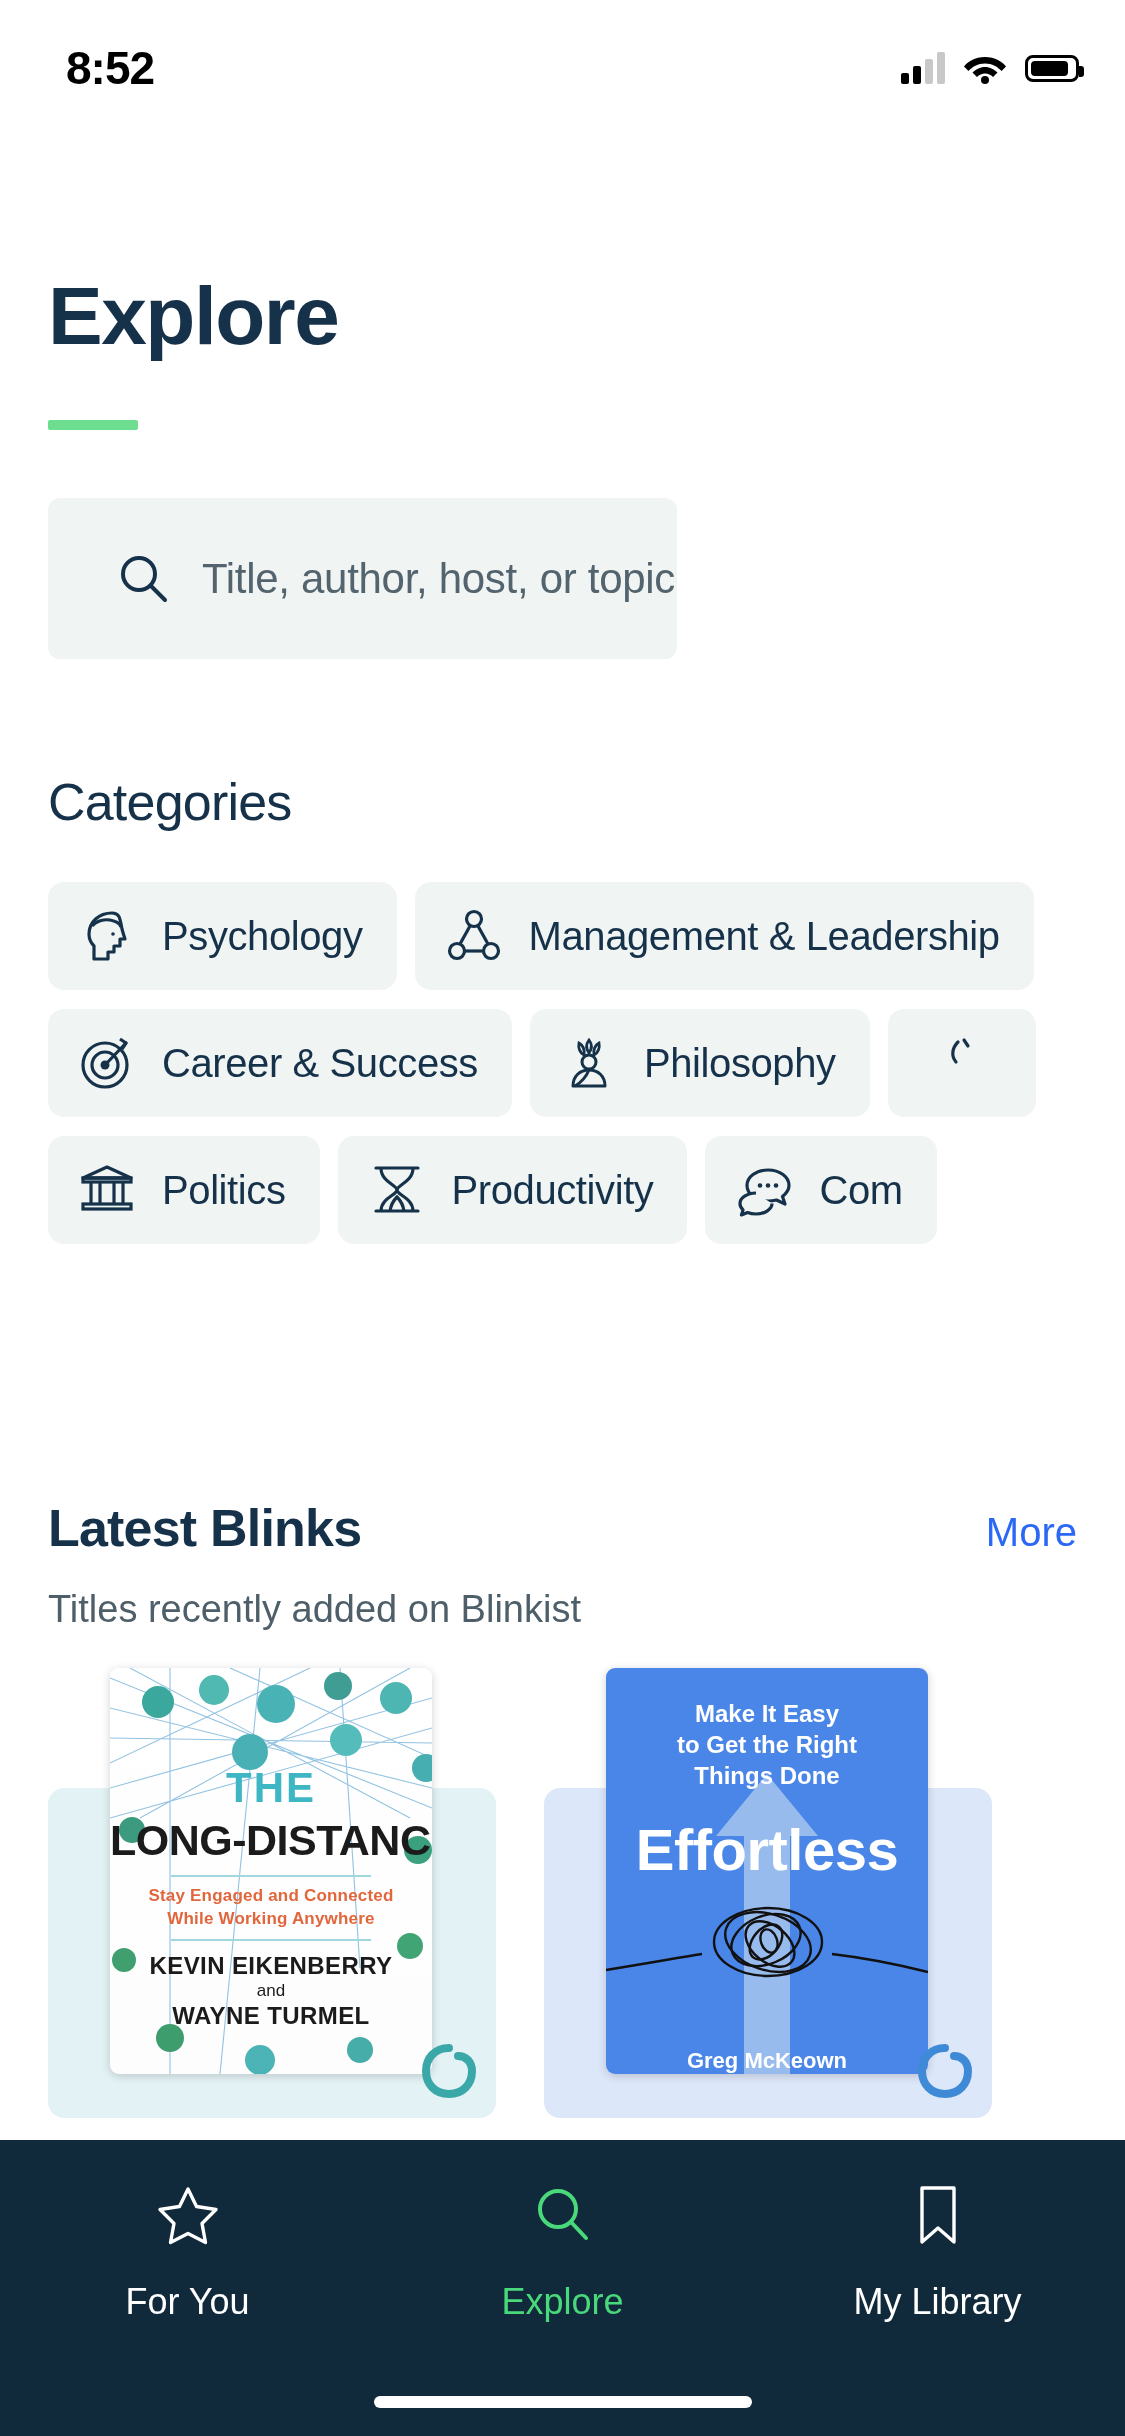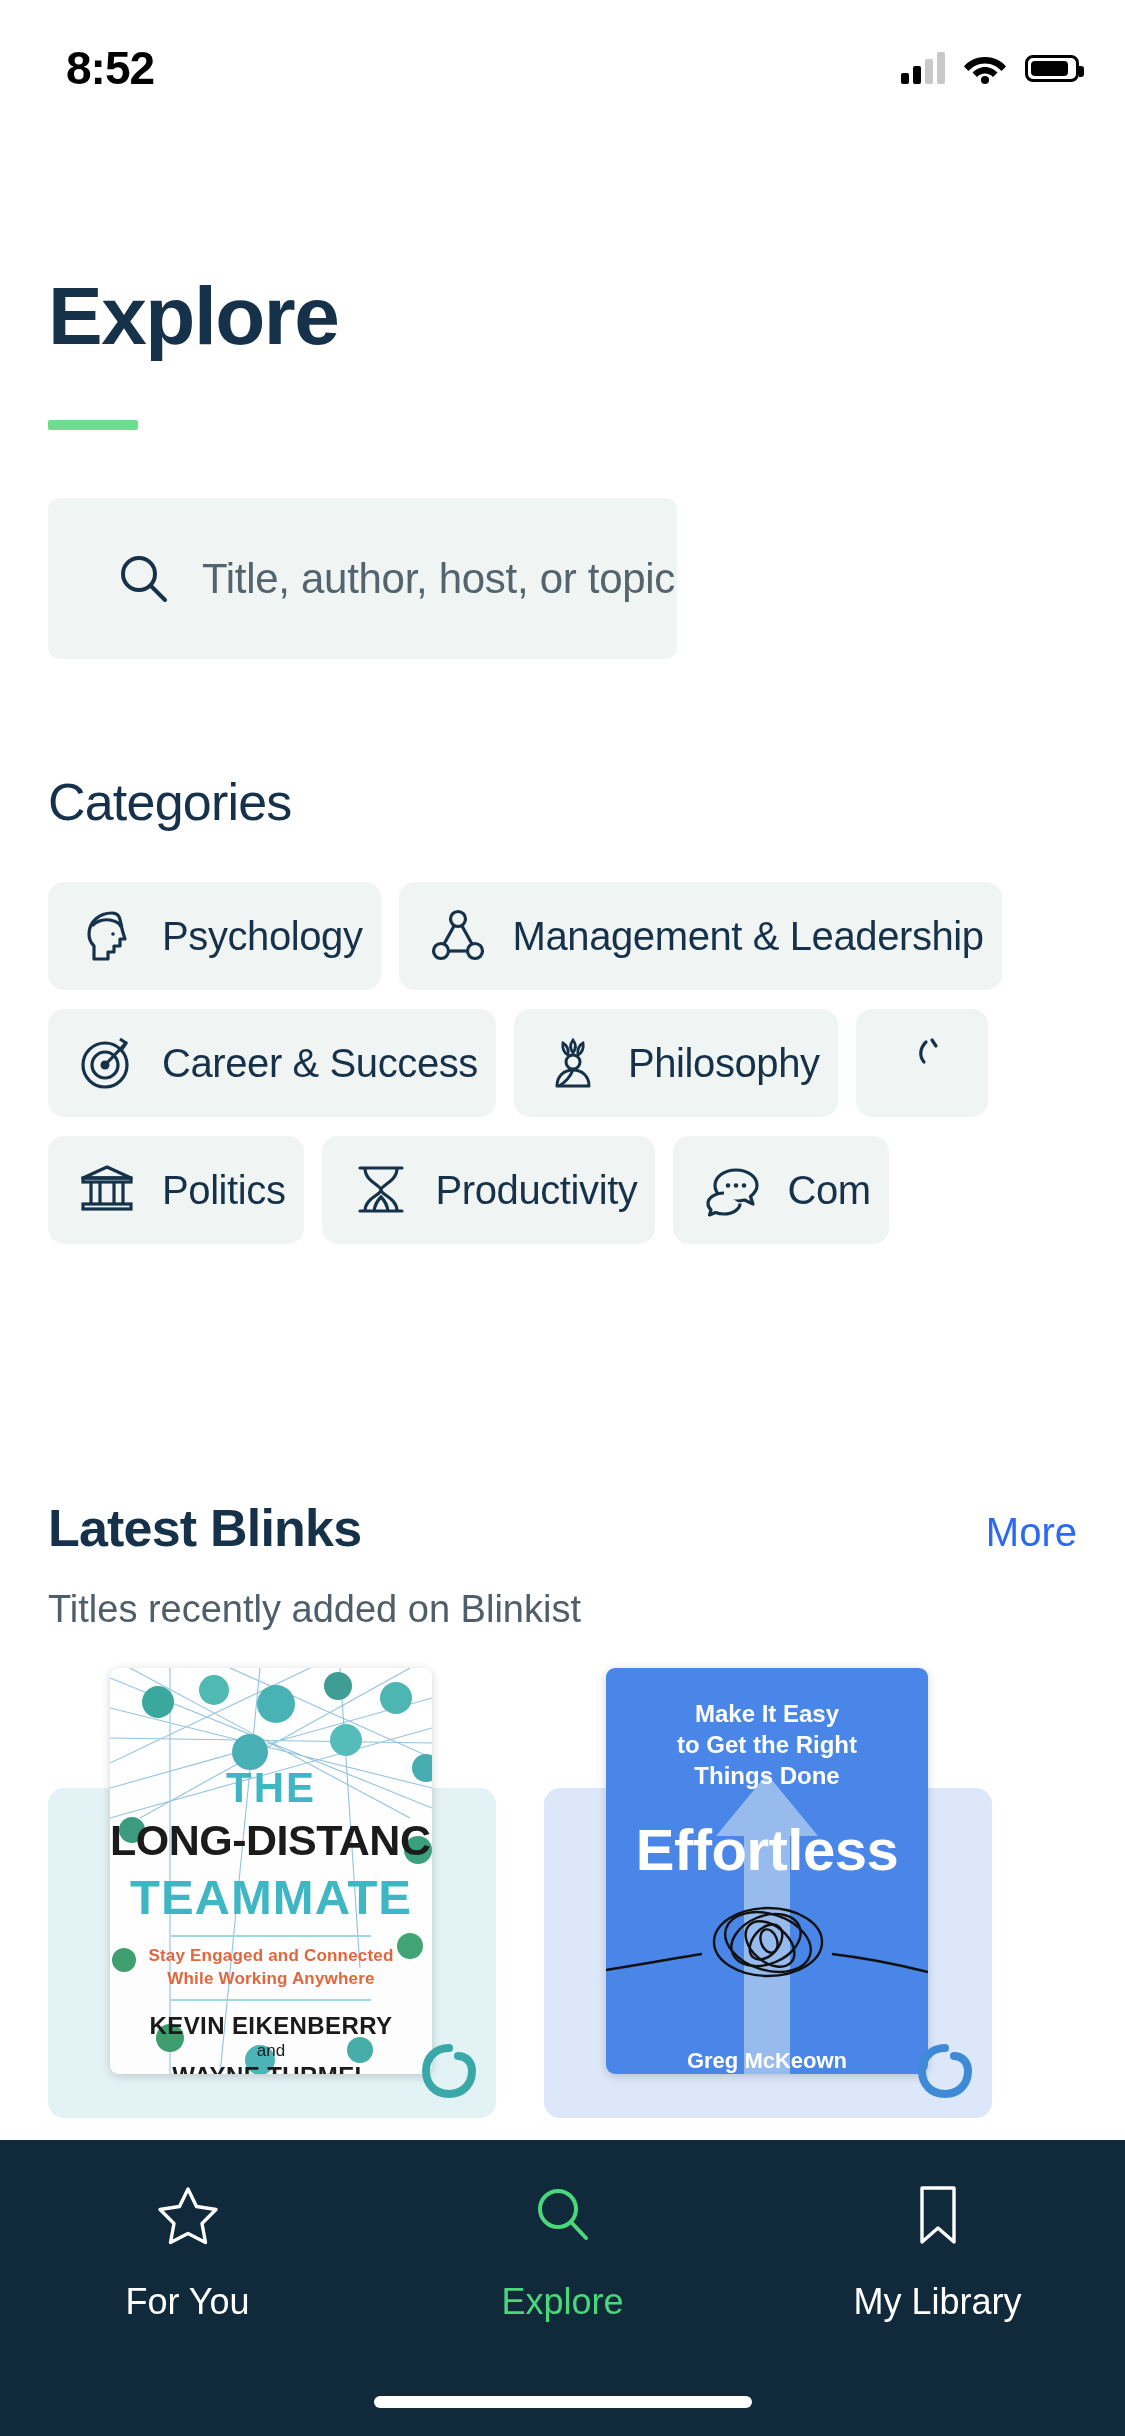--- a/index.html
+++ b/index.html
@@ -70,21 +70,21 @@
   .chips{
     position:absolute; left:0; top:882px; width:1125px;
   }
   .chip-row{
     display:flex; gap:18px; padding-left:48px; margin-bottom:19px;
     white-space:nowrap;
   }
   .chip{
     background:#f0f4f3; border-radius:16px; height:108px;
     display:flex; align-items:center; gap:26px;
-    padding:0 18px 0 30px; flex:0 0 auto;
+    padding:0 34px 0 30px; flex:0 0 auto;
   }
   .chip-icon{ width:58px;height:58px;flex:0 0 auto; }
   .chip-label{
     font-size:40px; color:#16324a; font-weight:400; letter-spacing:-0.4px;
   }
 
   
   .latest-head{
     position:absolute; left:48px; top:1498px; width:1029px;
     display:flex; align-items:baseline; justify-content:space-between;
@@ -332,21 +332,20 @@
             <circle cx="14" cy="292" r="12" fill="#3f9f6f"></circle>
             <circle cx="300" cy="278" r="13" fill="#40a474"></circle>
             <circle cx="60" cy="370" r="14" fill="#3e9d6d"></circle>
             <circle cx="150" cy="392" r="15" fill="#4cb3b6"></circle>
             <circle cx="250" cy="382" r="13" fill="#47ada9"></circle>
           </g>
         </svg>
         <div class="ldt-text">
           <div class="ldt-the">THE</div>
           <div class="ldt-long">LONG-DISTANCE</div>
-          <div class="ldt-team">TEAMMATE</div>
           <div class="ldt-rule"></div>
           <div class="ldt-sub">Stay Engaged and Connected</div>
           <div class="ldt-sub">While Working Anywhere</div>
           <div class="ldt-rule2"></div>
           <div class="ldt-auth">KEVIN EIKENBERRY</div>
           <div class="ldt-and">and</div>
           <div class="ldt-auth">WAYNE TURMEL</div>
 
         </div>
       </div>

